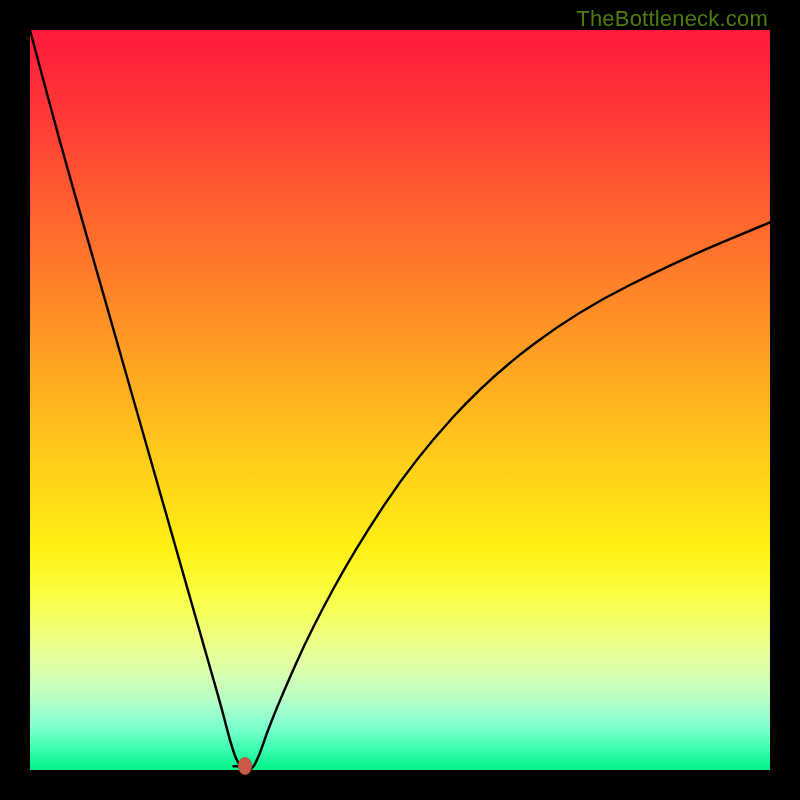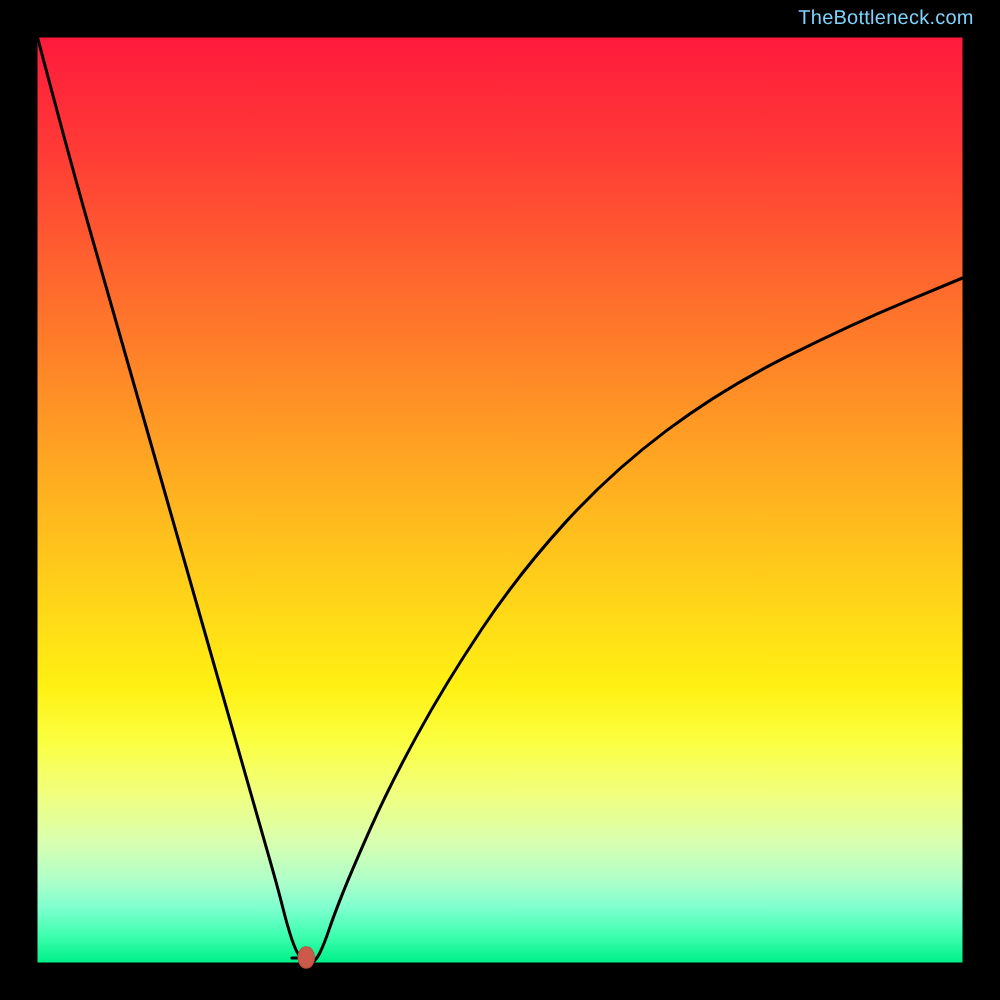--- a/index.html
+++ b/index.html
@@ -38,23 +38,23 @@
       #d8ffb0 87%,
       #b0ffc8 91%,
       #80ffd0 94%,
       #40ffb0 97%,
       #00f088 100%
     );
   }
   .watermark {
     position: absolute;
     top: 6px;
-    right: 21px;
-    color: #7dd3fc;
-    font-size: 16px;
+    right: 32px;
+    color: #4d7c0f;
+    font-size: 22px;
     font-weight: 500;
     letter-spacing: 0.2px;
     user-select: none;
   }
   svg.curve {
     position: absolute;
     left: 0;
     top: 0;
     width: 740px;
     height: 740px;

